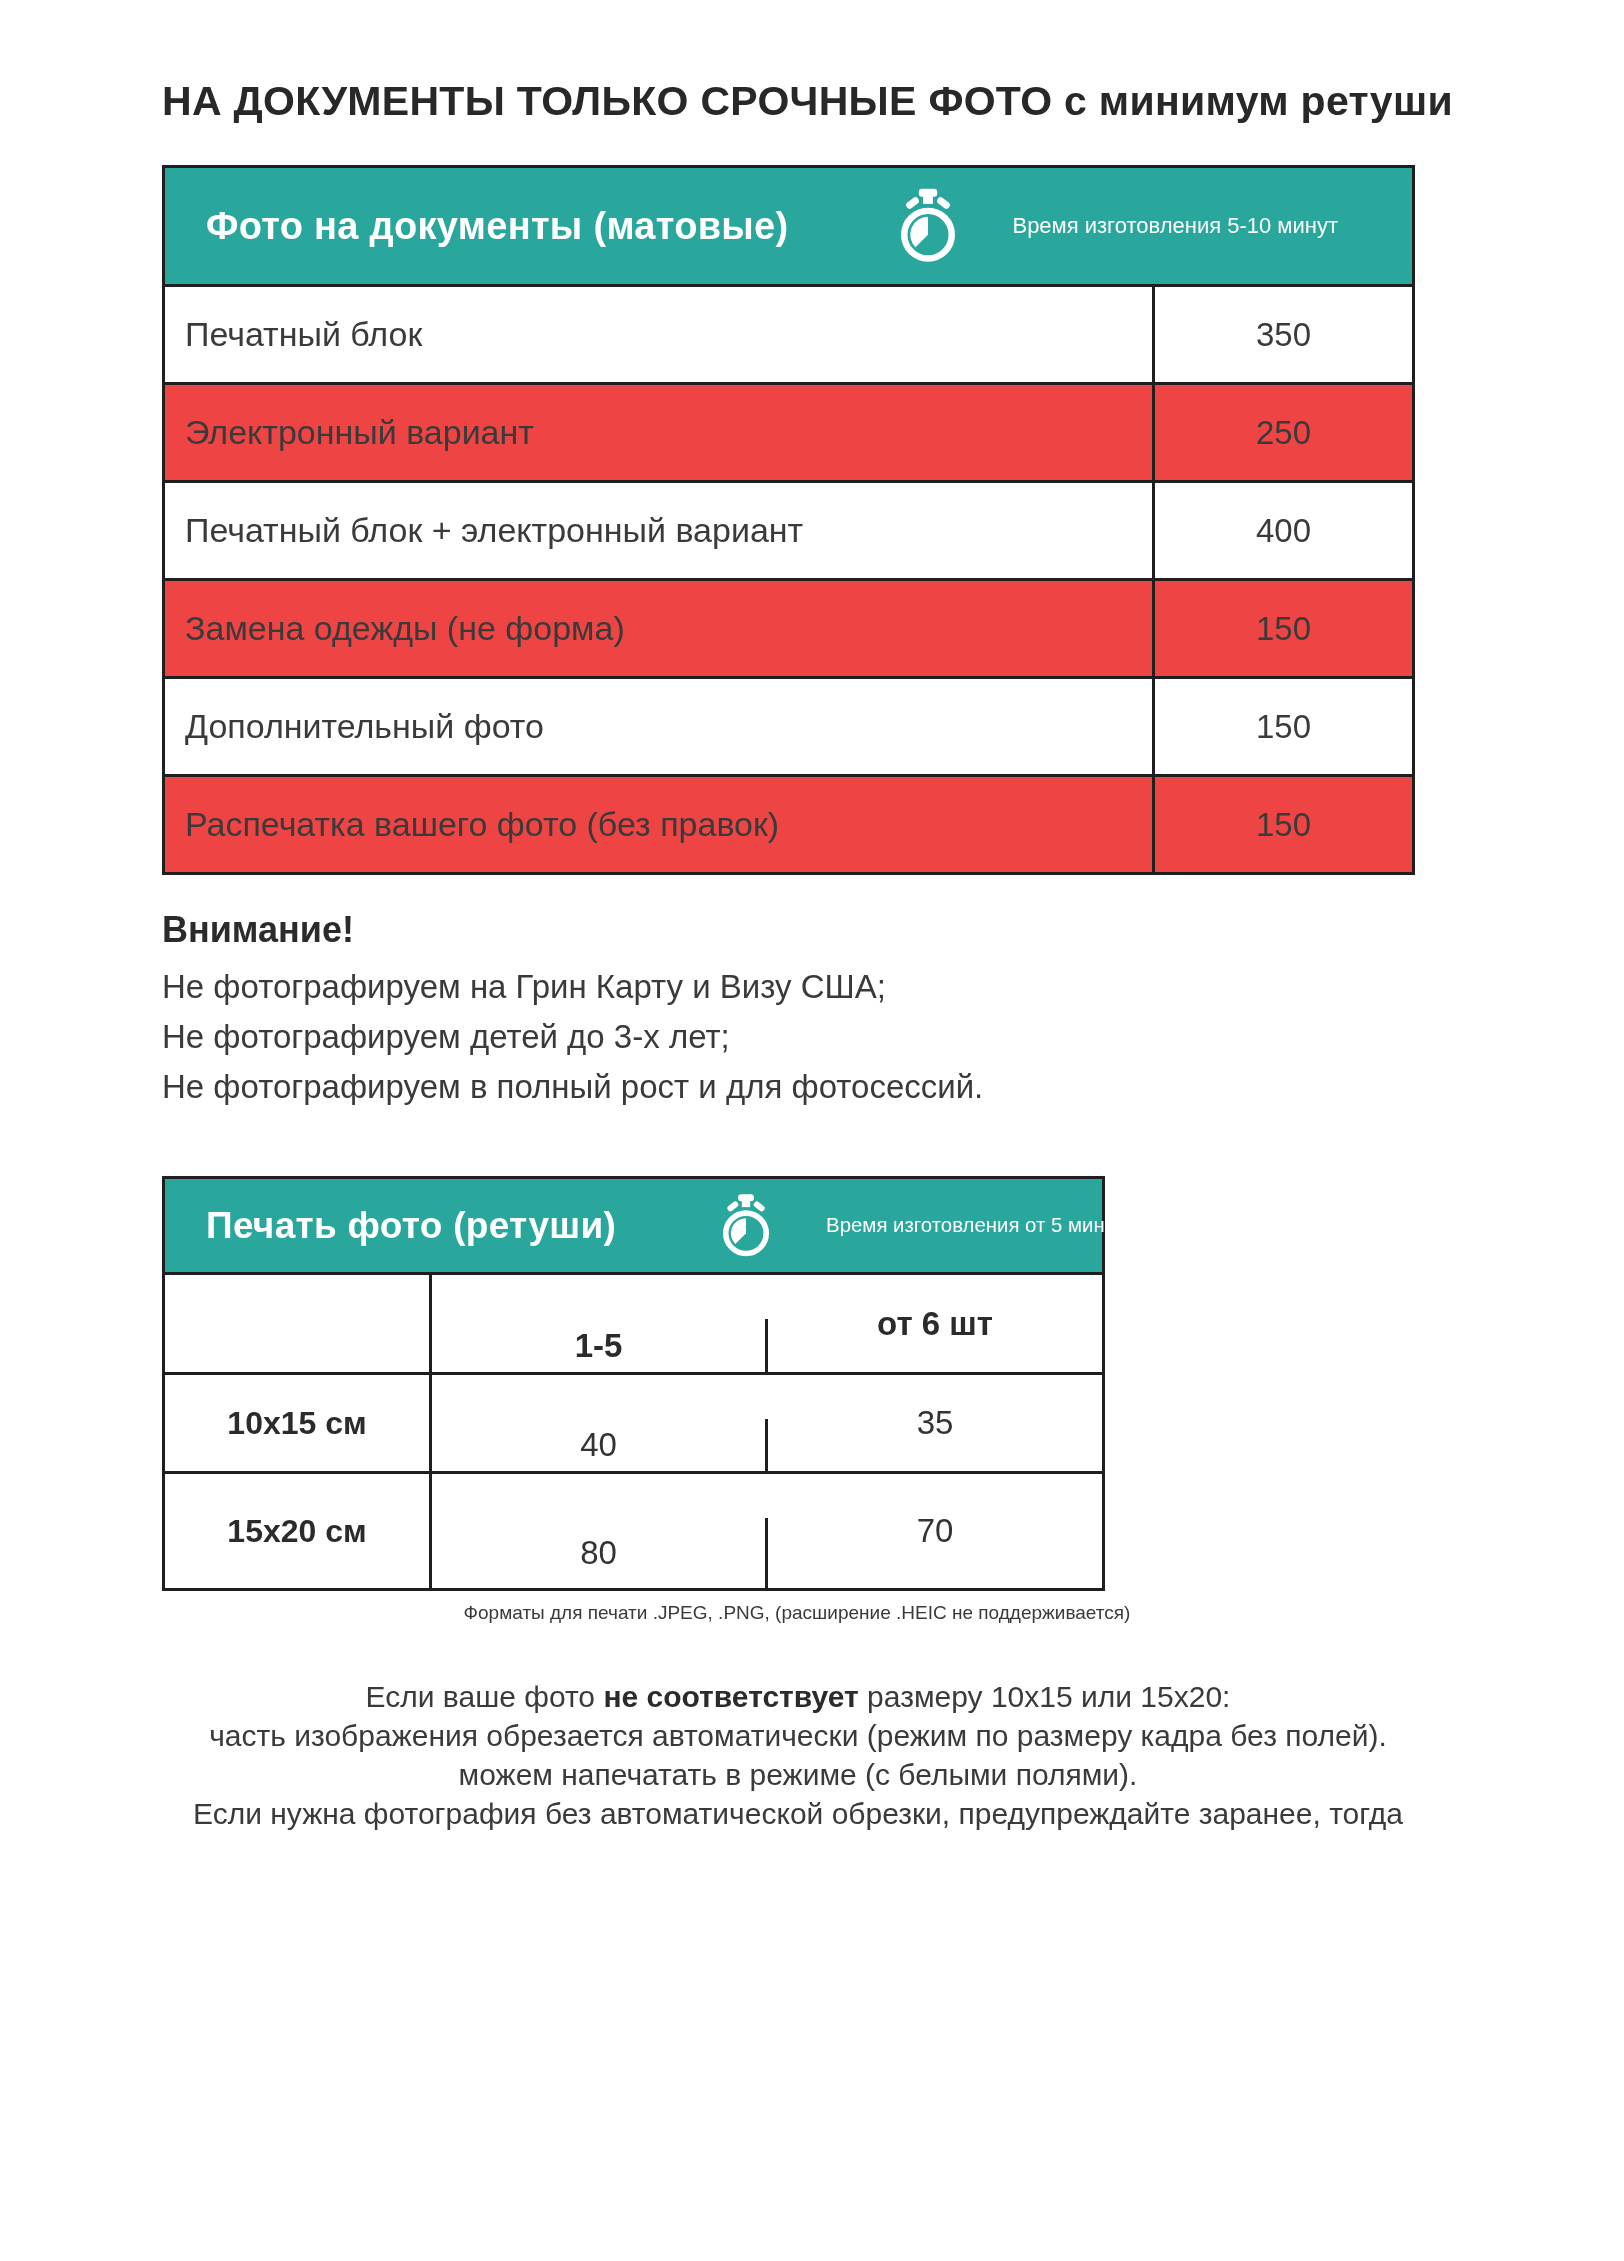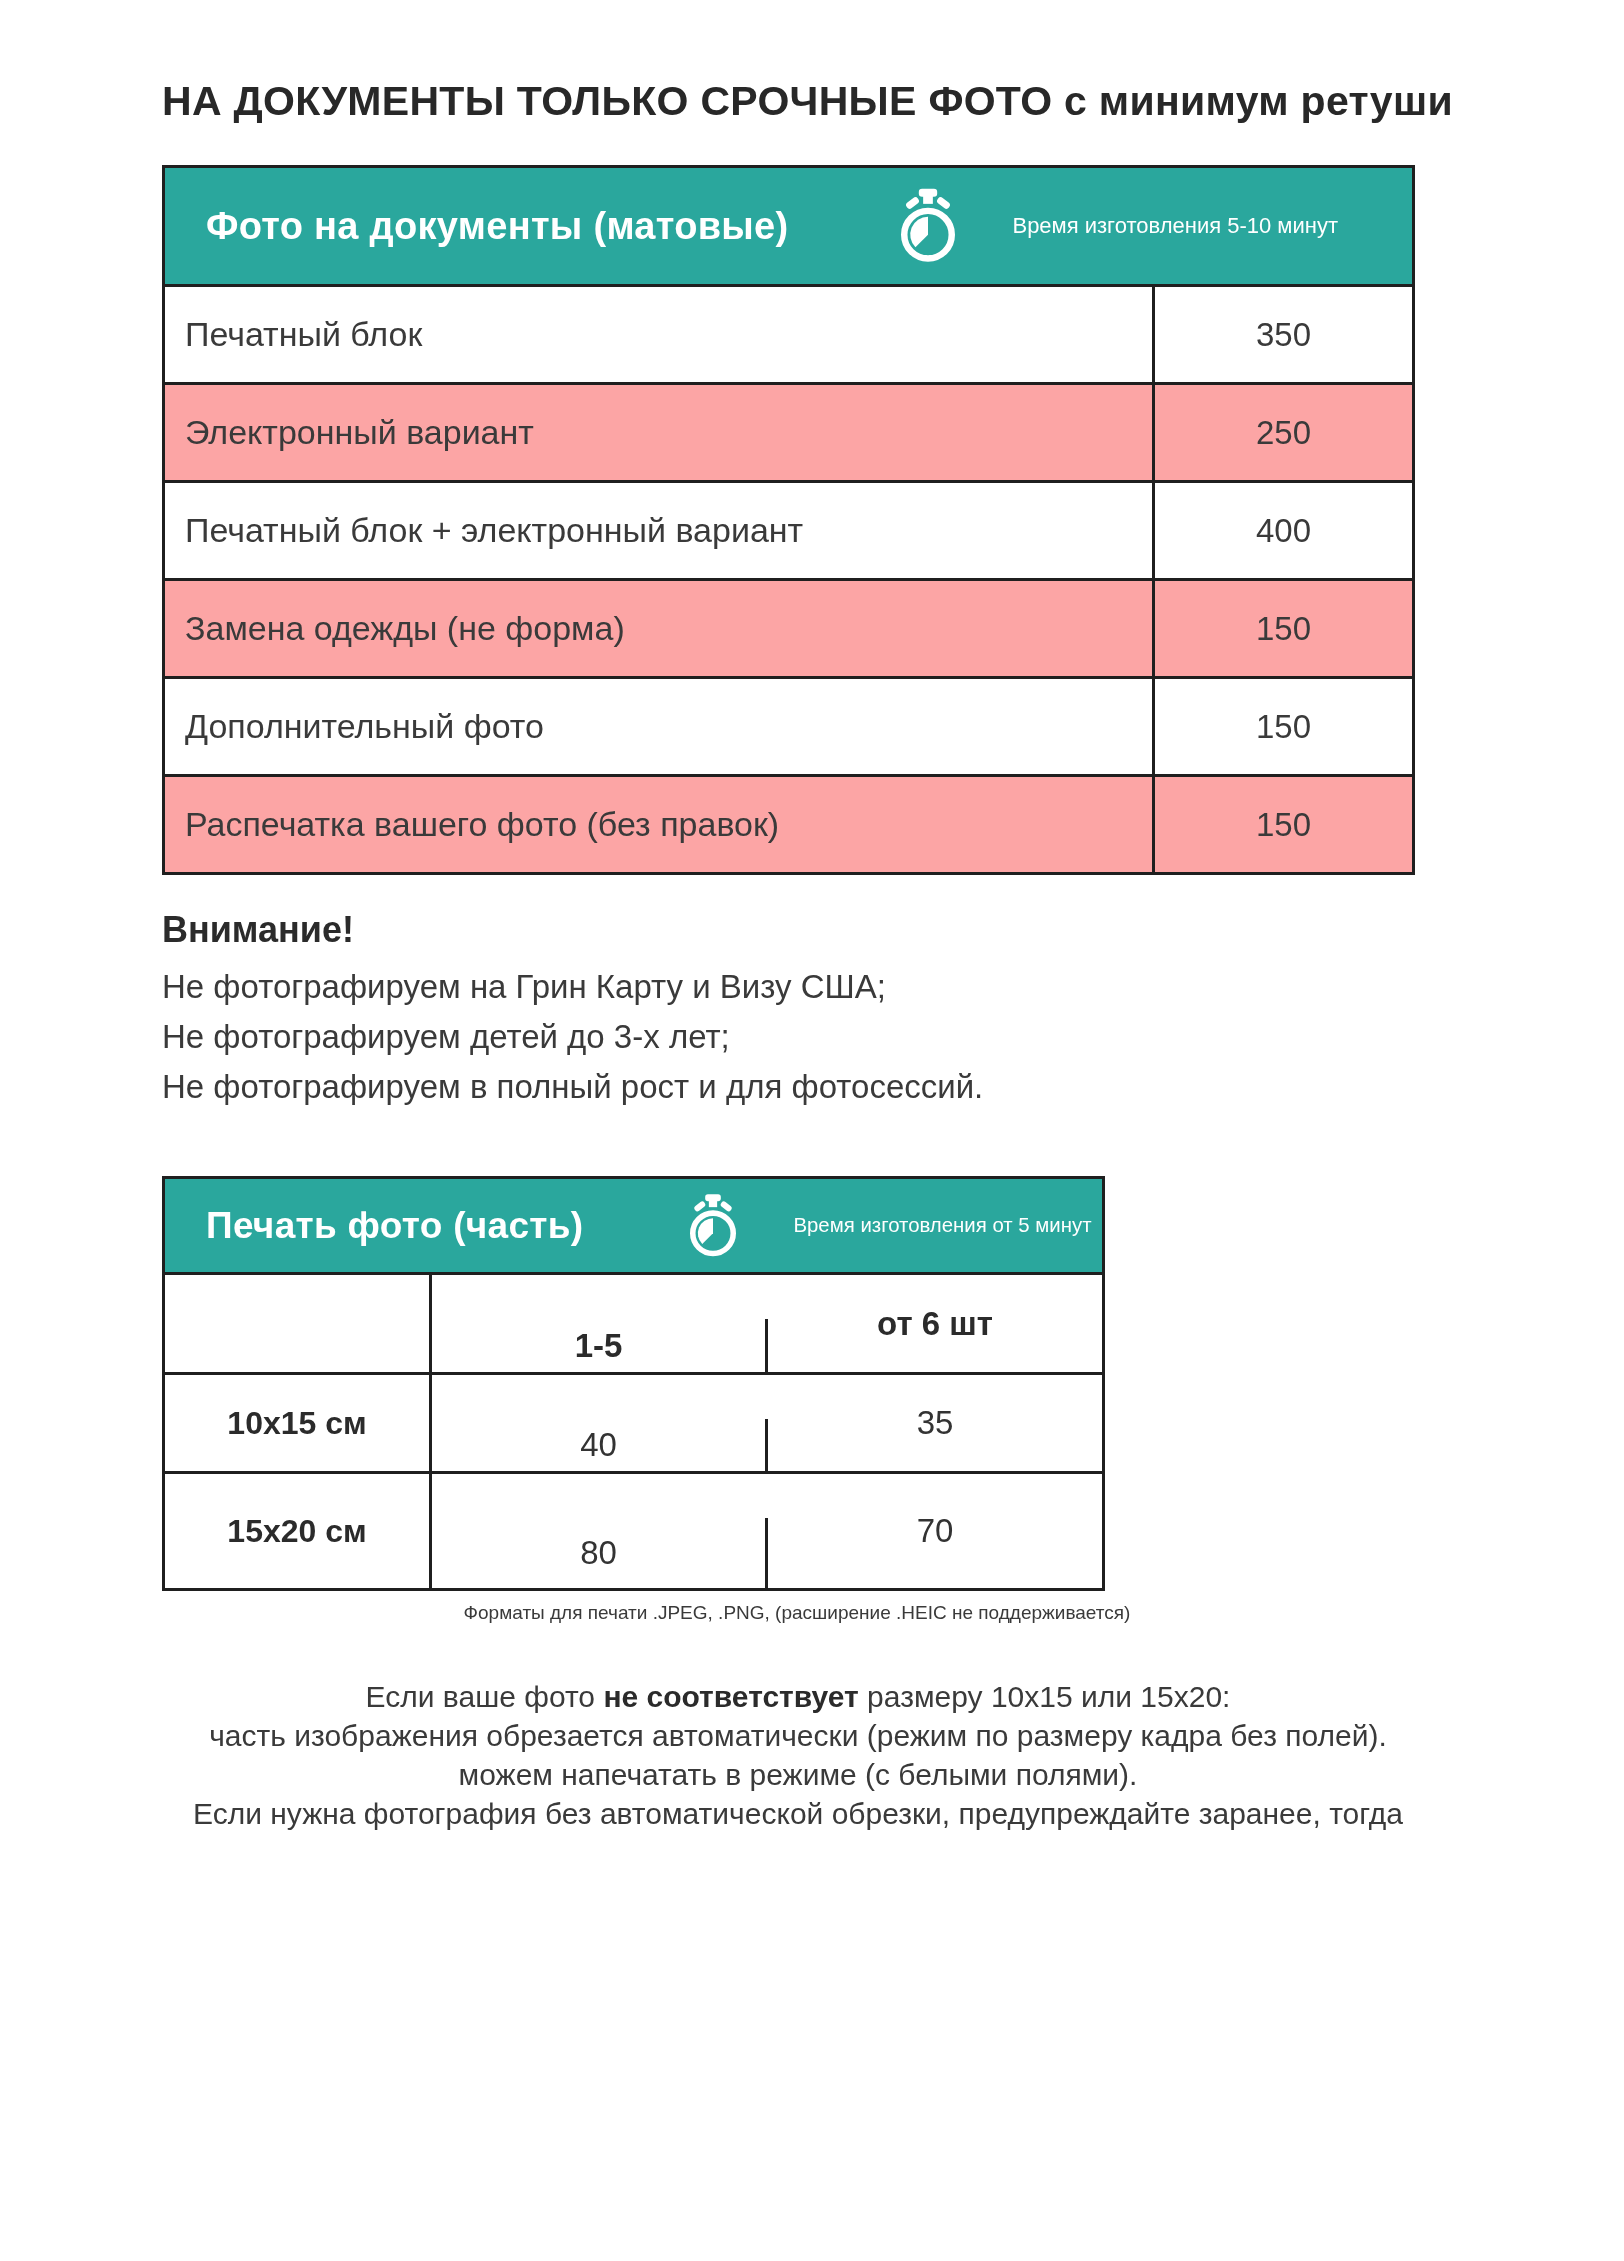--- a/index.html
+++ b/index.html
@@ -38,21 +38,21 @@
   
   .t1{top:165px;width:1253px;}
   .t1 .thead{height:119px;}
   .t1-row{
     display:flex;height:98px;box-sizing:border-box;
     border-bottom:3.3px solid #1f1f1f;background:#ffffff;
   }
   .t1-row:last-child{border-bottom:none;height:95px;}
   .t1-row:nth-child(odd){background:#bfe2de;} 
   .t1-row.white{background:#ffffff;}
-  .t1-row.tint{background:#fca5a5;}
+  .t1-row.tint{background:#ef4444;}
   .t1-label{
     flex:1;display:flex;align-items:center;padding-left:20px;
     font-size:34px;color:#3a3a3a;
   }
   .t1-price{
     width:257px;border-left:3.3px solid #1f1f1f;box-sizing:content-box;
     display:flex;align-items:center;justify-content:center;
     font-size:33px;color:#3a3a3a;
   }
 
@@ -146,21 +146,21 @@
 
   <section class="attention">
     <div class="attention-heading">Внимание!</div>
     <div class="attention-line">Не фотографируем на Грин Карту и Визу США;</div>
     <div class="attention-line">Не фотографируем детей до 3-х лет;</div>
     <div class="attention-line">Не фотографируем в полный рост и для фотосессий.</div>
   </section>
 
   <section class="price-table t2">
     <header class="thead">
-      <span class="thead-title">Печать фото (часть)</span>
+      <span class="thead-title">Печать фото (ретуши)</span>
       <span class="stopwatch">
         <svg width="46" height="66" viewBox="0 0 100 138" aria-hidden="true">
           <rect x="33" y="0" width="34" height="15" rx="6" fill="#ffffff"></rect>
           <rect x="41" y="10" width="18" height="18" fill="#ffffff"></rect>
           <rect x="8" y="20" width="26" height="13" rx="6" fill="#ffffff" transform="rotate(-38 21 26)"></rect>
           <rect x="66" y="20" width="26" height="13" rx="6" fill="#ffffff" transform="rotate(38 79 26)"></rect>
           <circle cx="50" cy="85" r="44" fill="none" stroke="#ffffff" stroke-width="12"></circle>
           <path d="M50,85 L50,52 A33,33 0 0 0 26.7,108.3 Z" fill="#ffffff"></path>
         </svg>
       </span>

